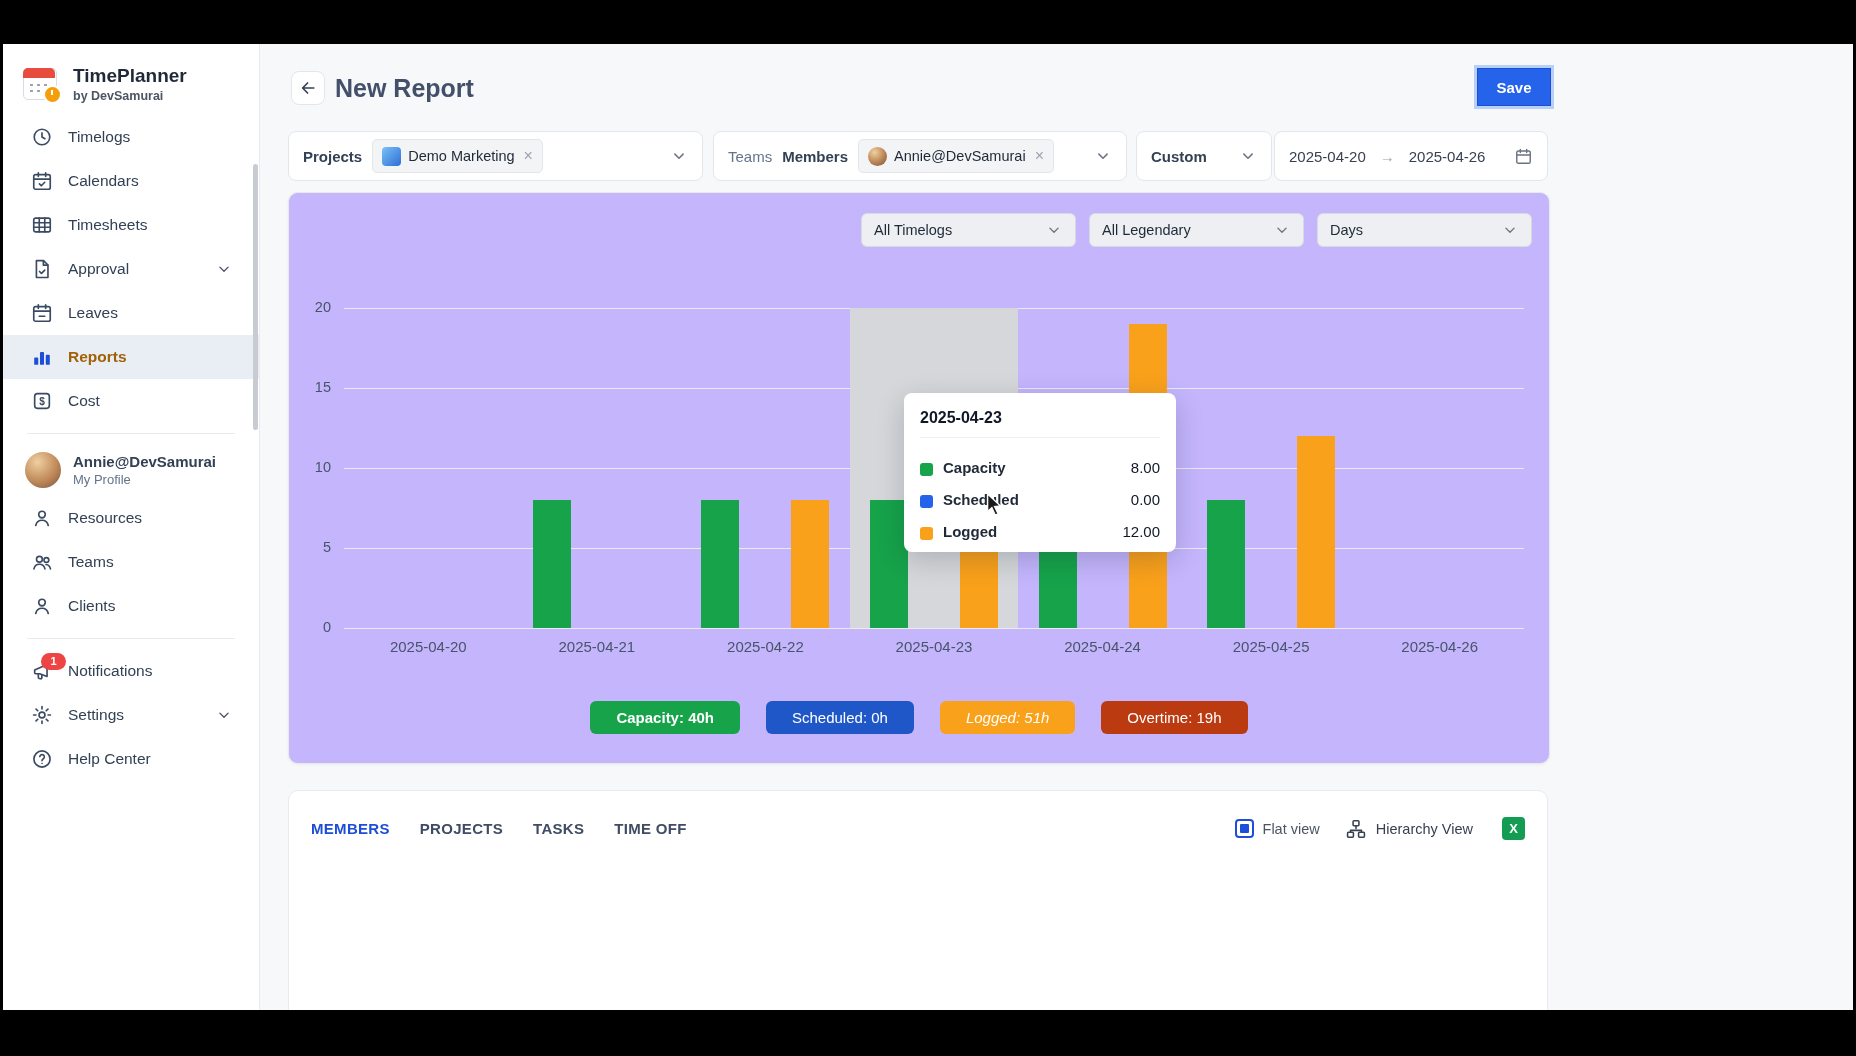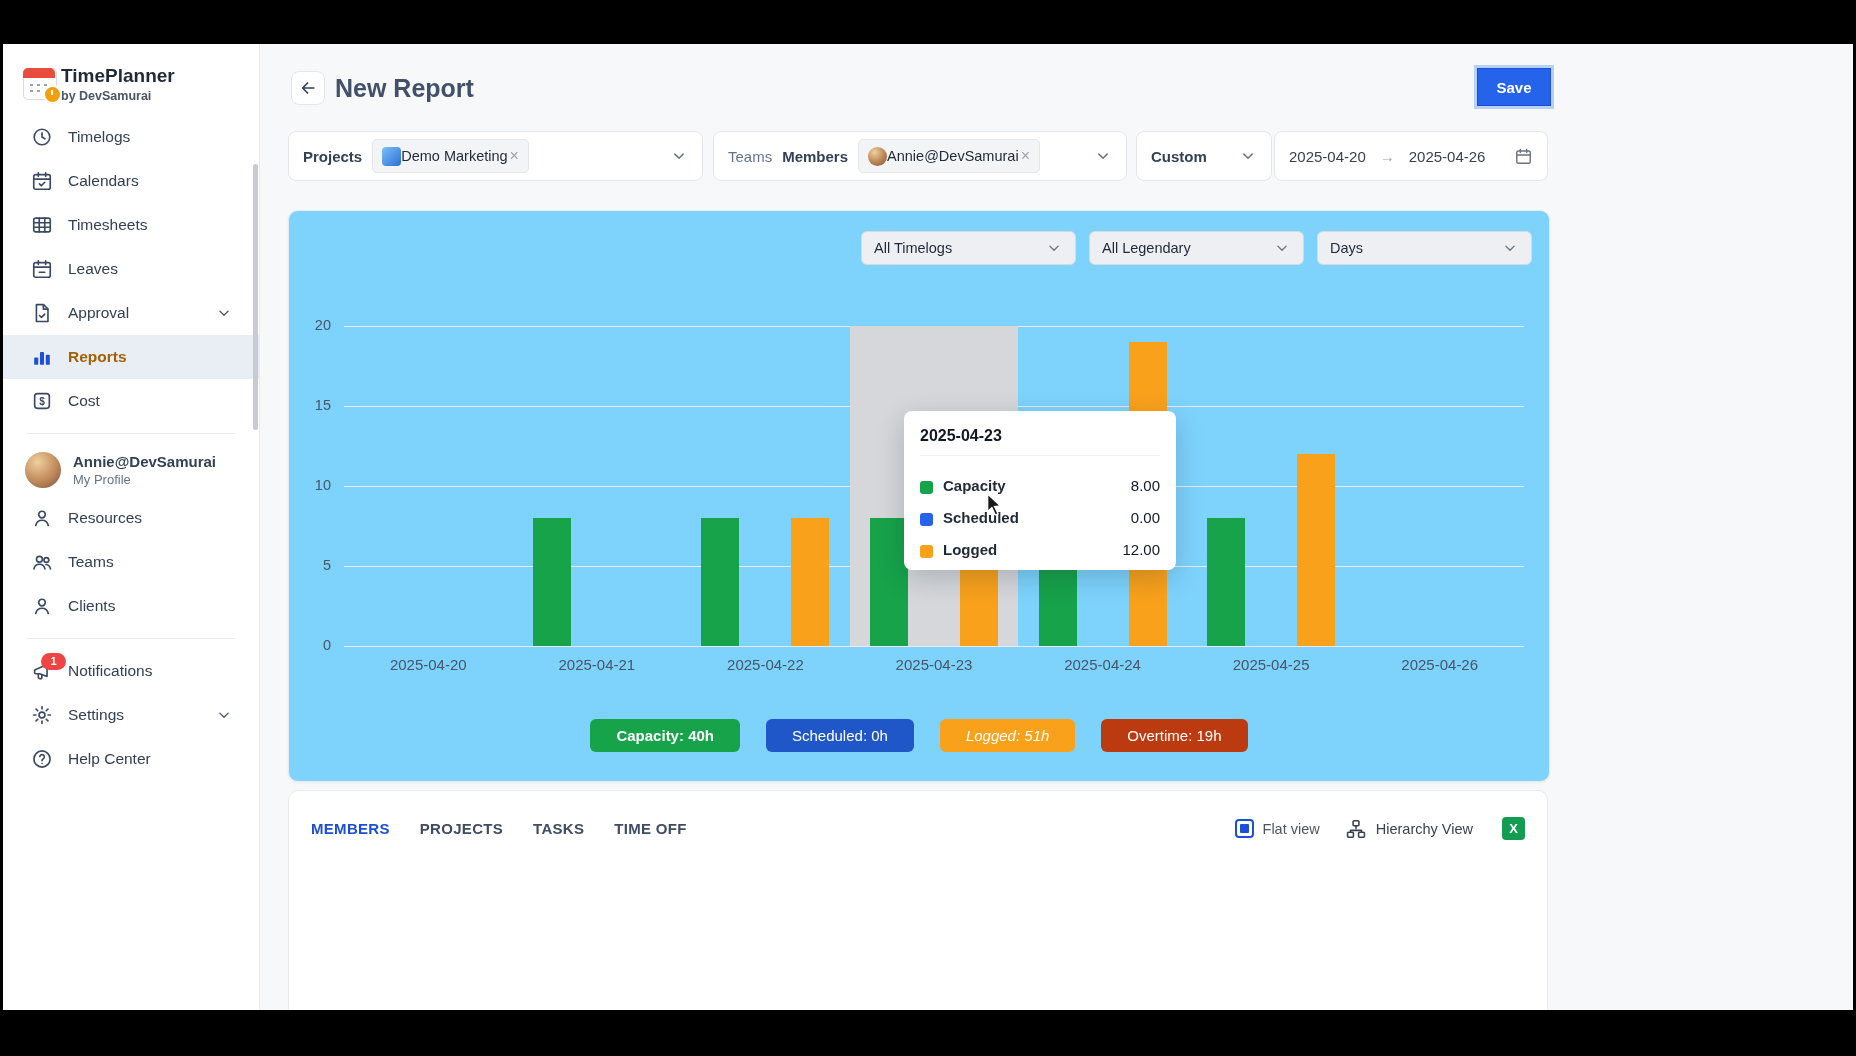--- a/index.html
+++ b/index.html
@@ -2,21 +2,21 @@
 <html><head>
 <meta charset="utf-8">
 <style>
   html,body{margin:0;padding:0}
   body{width:1856px;height:1056px;background:#000;position:relative;overflow:hidden;
        font-family:"Liberation Sans",sans-serif;-webkit-font-smoothing:antialiased}
   .app{position:absolute;left:3px;right:3px;top:44px;bottom:46px;background:#f7f8fa;overflow:hidden}
 
   
   .sidebar{position:absolute;left:0;top:0;bottom:0;width:256px;background:#fff;border-right:1px solid #e8eaee}
-  .logo-row{display:flex;padding:22px 18px 12px 20px;align-items:center}
+  .logo-row{display:flex;gap:12px;padding:22px 18px 12px 20px;align-items:center}
   .logo-icon{width:38px;height:36px;position:relative;flex:0 0 auto}
   .li-cal{position:absolute;left:0;top:2px;width:32px;height:30px;border-radius:5px;background:#fff;border:1.5px solid #d8dce2}
   .li-top{position:absolute;left:0;top:2px;width:32px;height:10px;border-radius:5px 5px 0 0;background:#e74c3c}
   .li-dots{position:absolute;left:5px;top:16px;width:23px;height:13px;
            background-image:radial-gradient(#9aa3af 1.4px, transparent 1.5px);background-size:7px 6px}
   .li-clock{position:absolute;right:-1px;bottom:-2px;width:15px;height:15px;border-radius:50%;background:#f59e0b;border:2px solid #fff}
   .li-clock::after{content:'';position:absolute;left:6px;top:3px;width:2px;height:5px;background:#fff}
   .app-name{font-size:19px;font-weight:800;color:#1f2937;line-height:1.1}
   .app-by{font-size:12.5px;color:#4b5563;font-weight:600;margin-top:2px}
   nav{display:block}
@@ -46,32 +46,32 @@
 
   
   .filter-box{position:absolute;top:87px;height:50px;background:#fff;border:1px solid #e3e6ea;border-radius:8px;
               display:flex;align-items:center;padding:0 14px;gap:10px;box-sizing:border-box}
   #fb-projects{left:285px;width:415px}
   #fb-teams{left:710px;width:414px}
   #fb-custom{left:1133px;width:136px}
   #fb-dates{left:1271px;width:274px}
   .f-label{font-size:15px;color:#64748b}
   .f-label.dark{color:#334155;font-weight:700}
-  .tag{display:flex;align-items:center;background:#f3f4f6;border:1px solid #e3e6ea;border-radius:5px;
+  .tag{display:flex;align-items:center;gap:7px;background:#f3f4f6;border:1px solid #e3e6ea;border-radius:5px;
        height:32px;padding:0 9px;font-size:14.5px;color:#1f2937;font-weight:500}
   .tag-avatar{width:19px;height:19px;border-radius:4px;background:linear-gradient(135deg,#7cc0f8,#2b6fd4);flex:0 0 auto}
   .tag-avatar.round{border-radius:50%;background:radial-gradient(circle at 35% 28%,#f0cf9f,#b98453 55%,#7a4f3a)}
   .tag-x{color:#9aa3af;font-size:16px;margin-left:2px;cursor:pointer;line-height:1}
   .chev{margin-left:auto;color:#6b7280;width:18px;height:18px;display:inline-flex;cursor:pointer}
   .date-text{font-size:15px;color:#374151;font-weight:500}
   .date-arrow{color:#9aa3af;margin:0 4px;font-size:15px}
   .cal-ic{margin-left:auto;color:#6b7280;width:19px;height:19px;display:inline-flex}
 
   
-  .chart-card{position:absolute;left:285px;top:166px;width:1260px;height:570px;background:#7dd3fc;
+  .chart-card{position:absolute;left:285px;top:148px;width:1260px;height:570px;background:#c4b5fd;
               border:1px solid #e8eaee;border-radius:10px;box-shadow:0 1px 3px rgba(16,24,40,.05)}
   #chart-controls{position:absolute;top:20px;right:17px;display:flex;gap:13px;z-index:2}
   .pill{width:215px;height:34px;background:#edeff2;border:1px solid #d7dbe0;border-radius:6px;display:flex;
         align-items:center;justify-content:space-between;padding:0 12px;font-size:14.5px;color:#1f2937;
         box-sizing:border-box;cursor:pointer}
   .pill .chev{margin-left:8px}
   #plot{position:absolute;left:0;top:0;width:100%;height:100%;overflow:visible}
   .gridline{position:absolute;left:55px;width:1180px;height:1px;background:#e9ebee;z-index:0}
   .ytick{position:absolute;left:0;width:42px;text-align:right;font-size:14.5px;color:#475569;z-index:1}
   .xtick{position:absolute;top:445px;text-align:center;font-size:15px;color:#475569;z-index:1}
@@ -149,39 +149,39 @@
             <svg width="22" height="22" viewBox="0 0 24 24" fill="none" stroke="currentColor" stroke-width="1.8" stroke-linecap="round" stroke-linejoin="round">
               <rect x="3" y="4.5" width="18" height="15" rx="2"></rect>
               <path d="M3 9.5h18M3 14.5h18M9 4.5v15M15 4.5v15"></path>
             </svg>
           </span>
           <span class="nav-label">Timesheets</span>
         </div>
         <div class="nav-item">
           <span class="icon">
             <svg width="22" height="22" viewBox="0 0 24 24" fill="none" stroke="currentColor" stroke-width="1.8" stroke-linecap="round" stroke-linejoin="round">
-              <rect x="3" y="5" width="18" height="16" rx="2"></rect>
-              <path d="M8 3v4M16 3v4M3 10h18M9 15.5h6"></path>
-            </svg>
-          </span>
-          <span class="nav-label">Leaves</span>
-        </div>
-        <div class="nav-item">
-          <span class="icon">
-            <svg width="22" height="22" viewBox="0 0 24 24" fill="none" stroke="currentColor" stroke-width="1.8" stroke-linecap="round" stroke-linejoin="round">
               <path d="M6.2 2.8h7.5l4.8 4.8V21a.3.3 0 0 1-.3.3H6.2a.3.3 0 0 1-.3-.3V3.1a.3.3 0 0 1 .3-.3z"></path>
               <path d="M13.5 3v4.8h4.8M9.3 14.7l2.1 2.1 3.6-3.6"></path>
             </svg>
           </span>
           <span class="nav-label">Approval</span>
           <span class="nav-chev">
             <svg width="18" height="18" viewBox="0 0 24 24" fill="none" stroke="currentColor" stroke-width="1.8" stroke-linecap="round" stroke-linejoin="round">
               <path d="M6.5 9.5L12 15l5.5-5.5"></path>
             </svg>
           </span>
+        </div>
+        <div class="nav-item">
+          <span class="icon">
+            <svg width="22" height="22" viewBox="0 0 24 24" fill="none" stroke="currentColor" stroke-width="1.8" stroke-linecap="round" stroke-linejoin="round">
+              <rect x="3" y="5" width="18" height="16" rx="2"></rect>
+              <path d="M8 3v4M16 3v4M3 10h18M9 15.5h6"></path>
+            </svg>
+          </span>
+          <span class="nav-label">Leaves</span>
         </div>
         <div class="nav-item active">
           <span class="icon">
             <svg width="22" height="22" viewBox="0 0 24 24">
               <g fill="currentColor">
                 <rect x="3.5" y="12.5" width="4.4" height="8" rx="1"></rect>
                 <rect x="9.8" y="6.5" width="4.4" height="14" rx="1"></rect>
                 <rect x="16.1" y="9.5" width="4.4" height="11" rx="1"></rect>
               </g>
             </svg>

